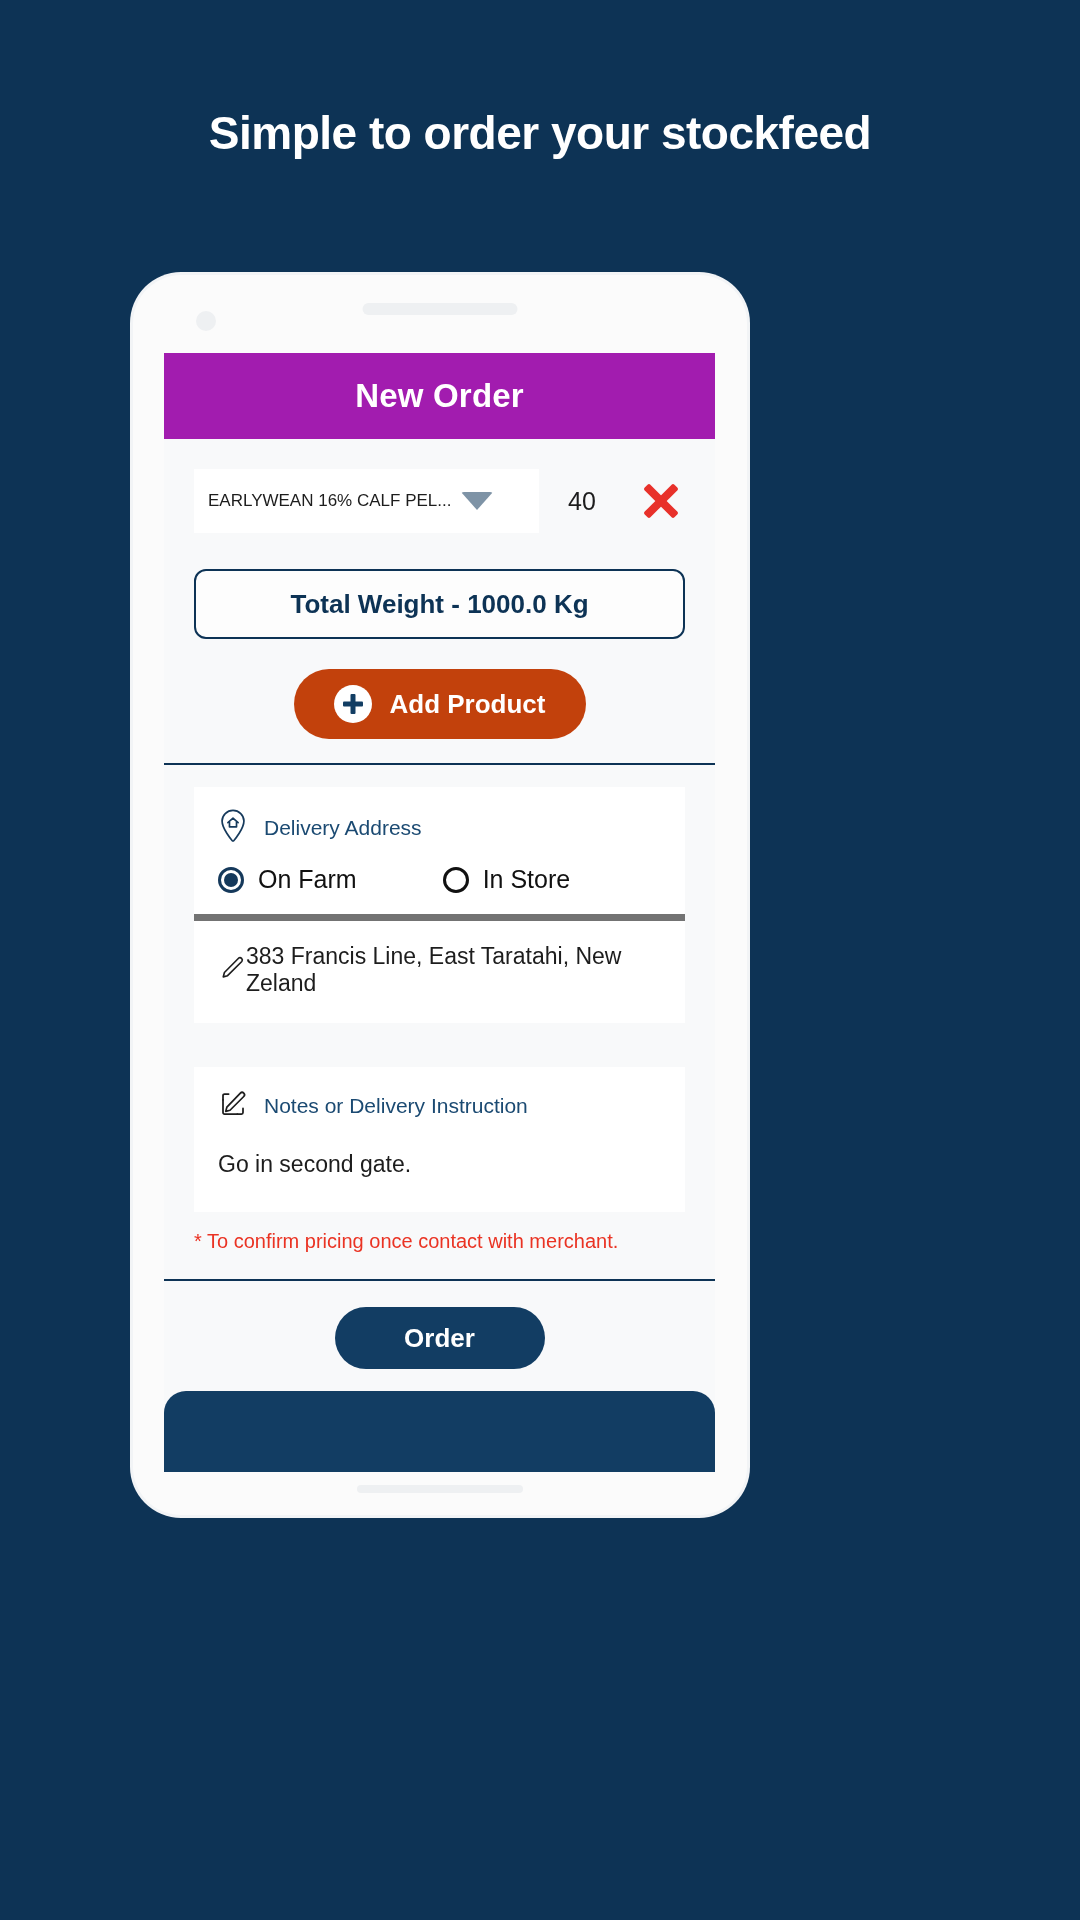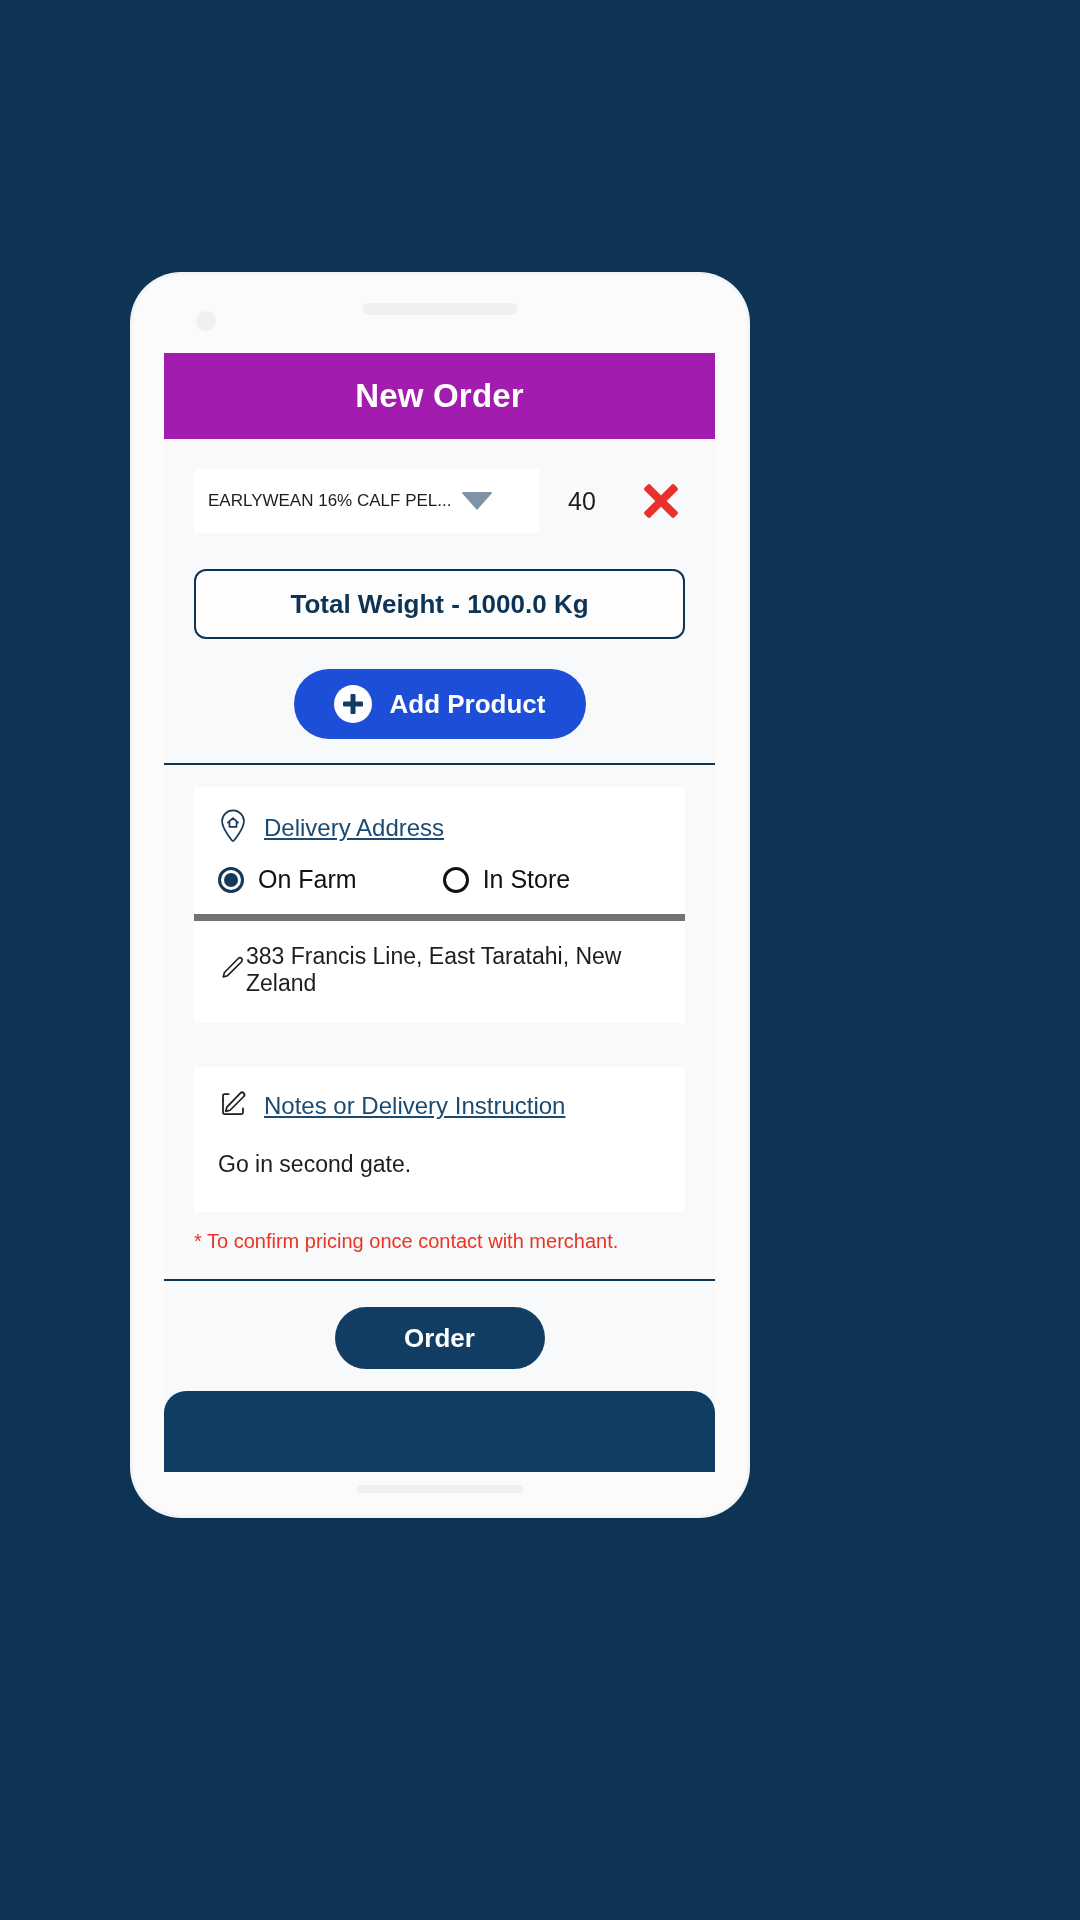--- a/index.html
+++ b/index.html
@@ -122,21 +122,21 @@
     height: 70px;
     border: 2px solid #0d3355; border-radius: 12px;
     background: #fdfdfd;
     display: flex; align-items: center; justify-content: center;
     font-size: 26px; font-weight: 700; color: #0d3355;
   }
 
   .add-product {
     margin: 30px auto 0 auto;
     width: 292px; height: 70px;
-    background: #1d4ed8; border-radius: 36px;
+    background: #c2410c; border-radius: 36px;
     display: flex; align-items: center; justify-content: center;
     gap: 18px;
   }
   .plus-circle {
     width: 38px; height: 38px; border-radius: 50%;
     background: #ffffff; position: relative; flex: 0 0 auto;
   }
   .plus-circle::before, .plus-circle::after {
     content: ""; position: absolute; left: 50%; top: 50%;
     background: #123d63; border-radius: 1px;
@@ -149,21 +149,21 @@
   .mid { padding: 22px 0 0 0; background: #f8f9fa; }
 
   .card {
     margin: 0 30px;
     background: #ffffff;
   }
   .card-head {
     display: flex; align-items: center; gap: 16px;
     padding: 22px 24px 14px 24px;
   }
-  .card-head-label { font-size: 24px; color: #1b4a72; text-decoration: underline; }
+  .card-head-label { font-size: 21px; color: #1b4a72; }
 
   .radio-row {
     display: flex; align-items: center;
     padding: 4px 24px 20px 24px;
     border-bottom: 7px solid #737373;
   }
   .radio-item { display: flex; align-items: center; gap: 14px; }
   .radio-item.second { margin-left: 86px; }
   .radio {
     width: 26px; height: 26px; border-radius: 50%;
@@ -215,20 +215,21 @@
     height: 124px;
     display: flex; align-items: center; justify-content: space-around;
     padding: 0 10px;
   }
 </style>
 </head>
 <body>
 
 <div class="stage">
 
+  <div class="headline">Simple to order your stockfeed</div>
 
   <div class="phone">
     <div class="phone-speaker"></div>
     <div class="phone-cam"></div>
     <div class="phone-homebar"></div>
 
     <div class="screen">
 
       <div class="appbar">
         <div class="appbar-title">New Order</div>

